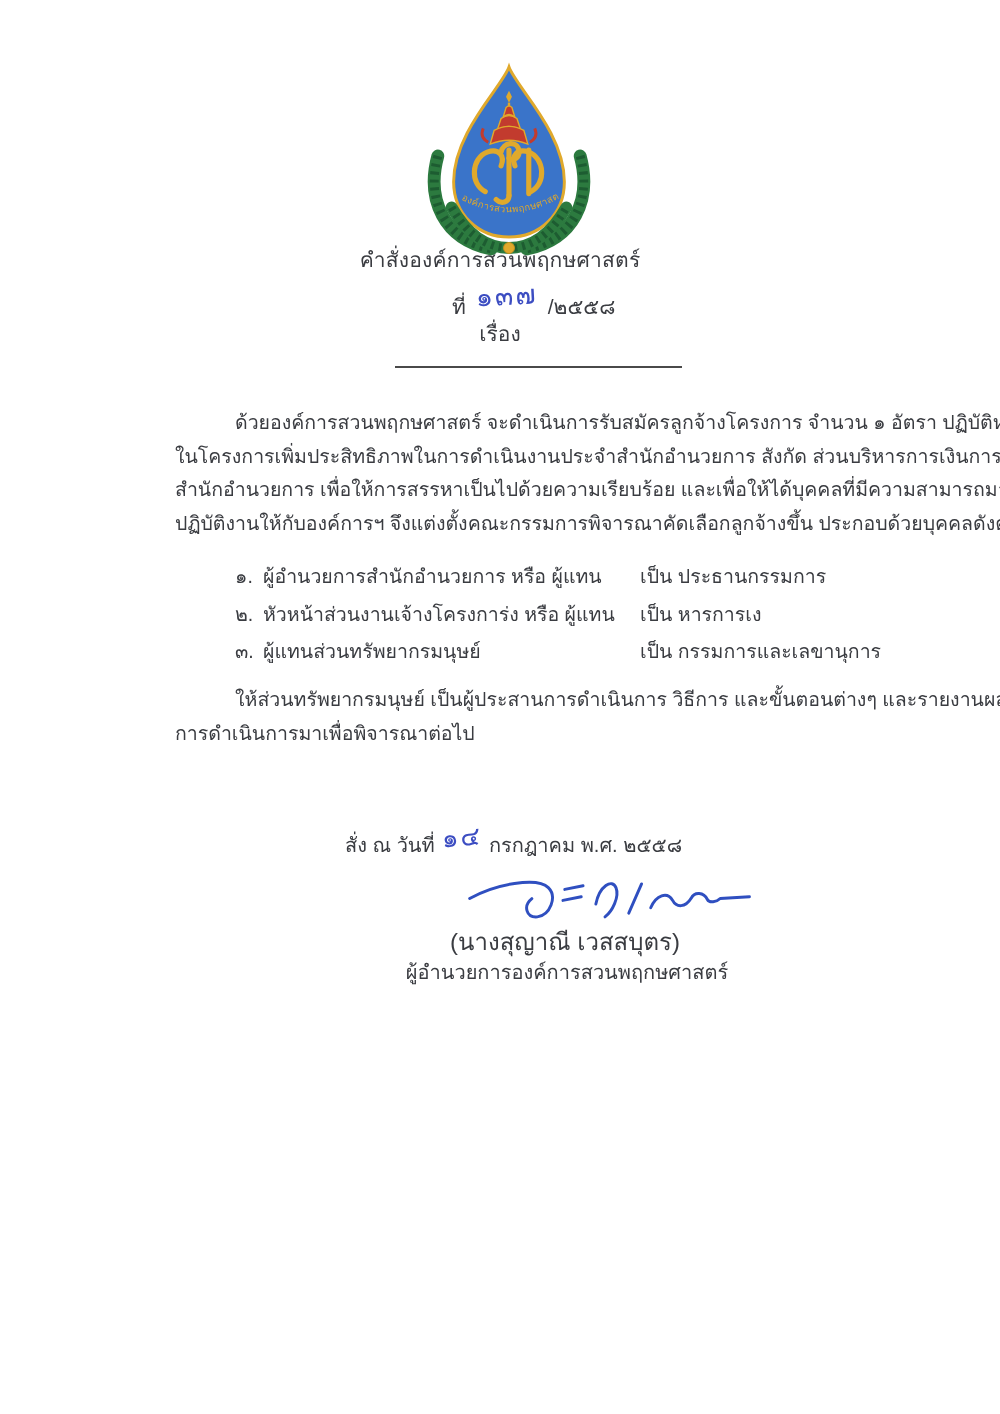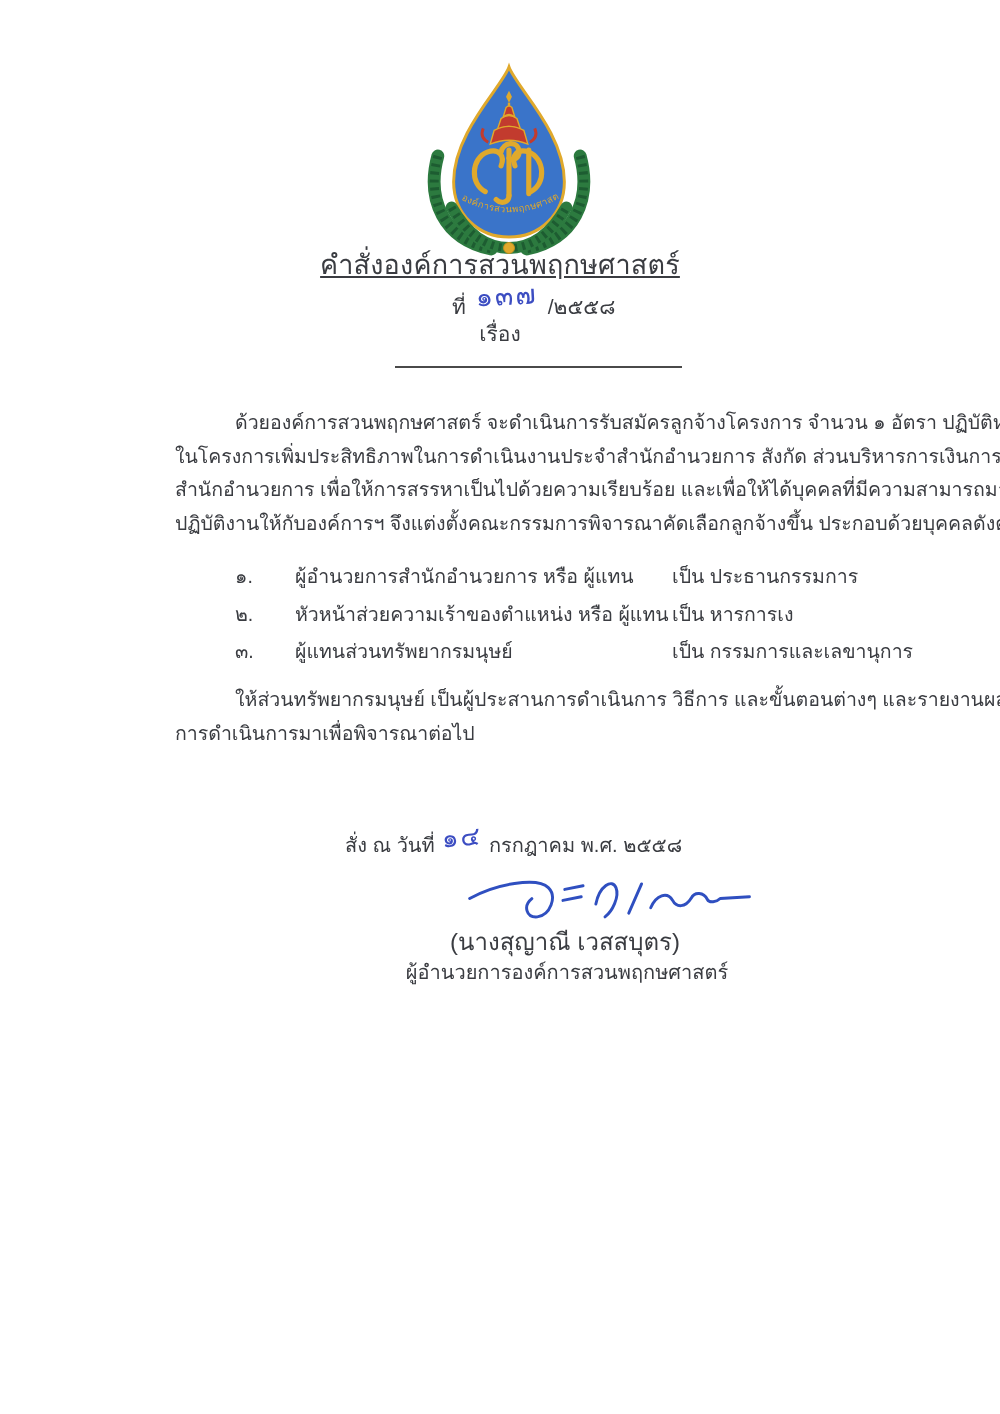--- a/index.html
+++ b/index.html
@@ -30,24 +30,23 @@
     left:calc(50% - 78px);
     width:174px;
     height:196px;
   }
   .doc-title{
     position:absolute;
     top:243px;
     left:0;
     width:100%;
     text-align:center;
-    font-size:27px;
+    font-size:21px;
     letter-spacing:.2px;
     color:var(--ink);
-    text-decoration:underline;
   }
   .doc-number{
     position:absolute;
     top:280px;
     left:452px;
     display:flex;
     align-items:flex-end;
     gap:10px;
     font-size:21px;
   }
@@ -94,21 +93,21 @@
     left:235px;
     width:700px;
     font-size:19.5px;
   }
   .c-row{
     display:flex;
     align-items:baseline;
     height:37.6px;
   }
   .c-no{width:28px;flex:none;}
-  .c-name{width:377px;flex:none;white-space:nowrap;margin-left:32px;}
+  .c-name{width:377px;flex:none;white-space:nowrap;}
   .c-role{white-space:nowrap;}
   .date-row{
     position:absolute;
     top:820px;
     left:345px;
     display:flex;
     align-items:flex-end;
     gap:7px;
     font-size:20px;
   }
@@ -211,21 +210,21 @@
   </div>
 
   <div class="committee">
     <div class="c-row">
       <span class="c-no">๑.</span>
       <span class="c-name">ผู้อำนวยการสำนักอำนวยการ  หรือ ผู้แทน</span>
       <span class="c-role">เป็น ประธานกรรมการ</span>
     </div>
     <div class="c-row">
       <span class="c-no">๒.</span>
-      <span class="c-name">หัวหน้าส่วยความเร้าของตำแหน่ง หรือ ผู้แทน</span>
+      <span class="c-name">หัวหน้าส่วนงานเจ้างโครงการ่ง หรือ ผู้แทน</span>
       <span class="c-role">เป็น หารการเง</span>
     </div>
     <div class="c-row">
       <span class="c-no">๓.</span>
       <span class="c-name">ผู้แทนส่วนทรัพยากรมนุษย์</span>
       <span class="c-role">เป็น กรรมการและเลขานุการ</span>
     </div>
   </div>
 
   <div class="para para2">

